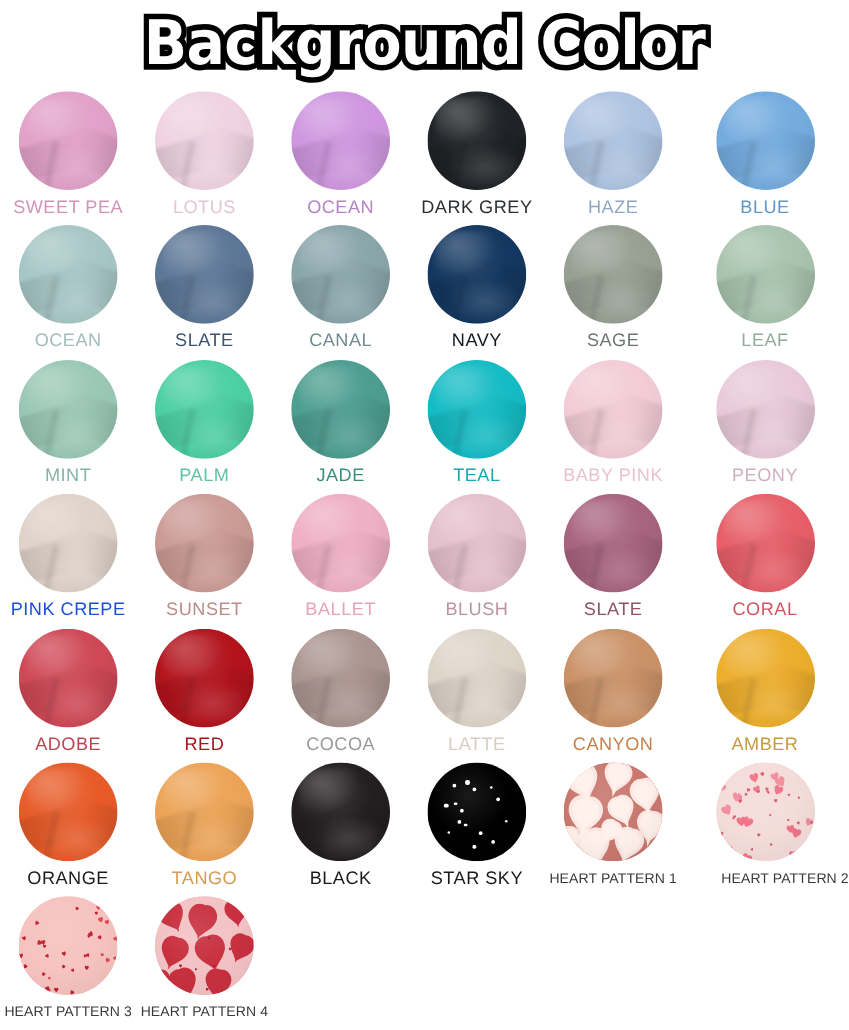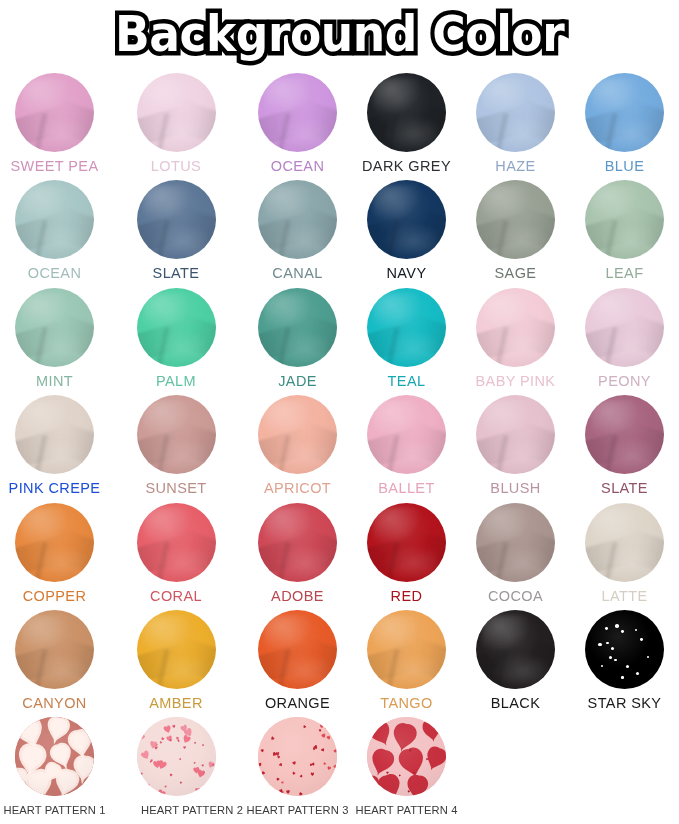--- a/index.html
+++ b/index.html
@@ -434,34 +434,20 @@
             <div class="hi1"></div>
             <div class="hi2"></div>
             <div class="vig"></div>
           </div>
         </div>
         <div class="label" style="color: rgb(185, 141, 136);">SUNSET</div>
       </div>
       <div class="cell">
         <div class="swatch-wrap">
           <div class="swatch">
-            <div class="base" style="background: rgb(244, 178, 160);"></div>
-            <div class="fold1"></div>
-            <div class="fold2"></div>
-            <div class="fold3"></div>
-            <div class="hi1"></div>
-            <div class="hi2"></div>
-            <div class="vig"></div>
-          </div>
-        </div>
-        <div class="label" style="color: rgb(223, 162, 145);">APRICOT</div>
-      </div>
-      <div class="cell">
-        <div class="swatch-wrap">
-          <div class="swatch">
             <div class="base" style="background: rgb(239, 175, 197);"></div>
             <div class="fold1"></div>
             <div class="fold2"></div>
             <div class="fold3"></div>
             <div class="hi1"></div>
             <div class="hi2"></div>
             <div class="vig"></div>
           </div>
         </div>
         <div class="label" style="color: rgb(229, 164, 185);">BALLET</div>
@@ -486,34 +472,20 @@
             <div class="base" style="background: rgb(168, 100, 127);"></div>
             <div class="fold1"></div>
             <div class="fold2"></div>
             <div class="fold3"></div>
             <div class="hi1"></div>
             <div class="hi2"></div>
             <div class="vig"></div>
           </div>
         </div>
         <div class="label" style="color: rgb(143, 82, 105);">SLATE</div>
-      </div>
-      <div class="cell">
-        <div class="swatch-wrap">
-          <div class="swatch">
-            <div class="base" style="background: rgb(232, 137, 63);"></div>
-            <div class="fold1"></div>
-            <div class="fold2"></div>
-            <div class="fold3"></div>
-            <div class="hi1"></div>
-            <div class="hi2"></div>
-            <div class="vig"></div>
-          </div>
-        </div>
-        <div class="label" style="color: rgb(212, 122, 51);">COPPER</div>
       </div>
       <div class="cell">
         <div class="swatch-wrap">
           <div class="swatch">
             <div class="base" style="background: rgb(231, 95, 105);"></div>
             <div class="fold1"></div>
             <div class="fold2"></div>
             <div class="fold3"></div>
             <div class="hi1"></div>
             <div class="hi2"></div>

